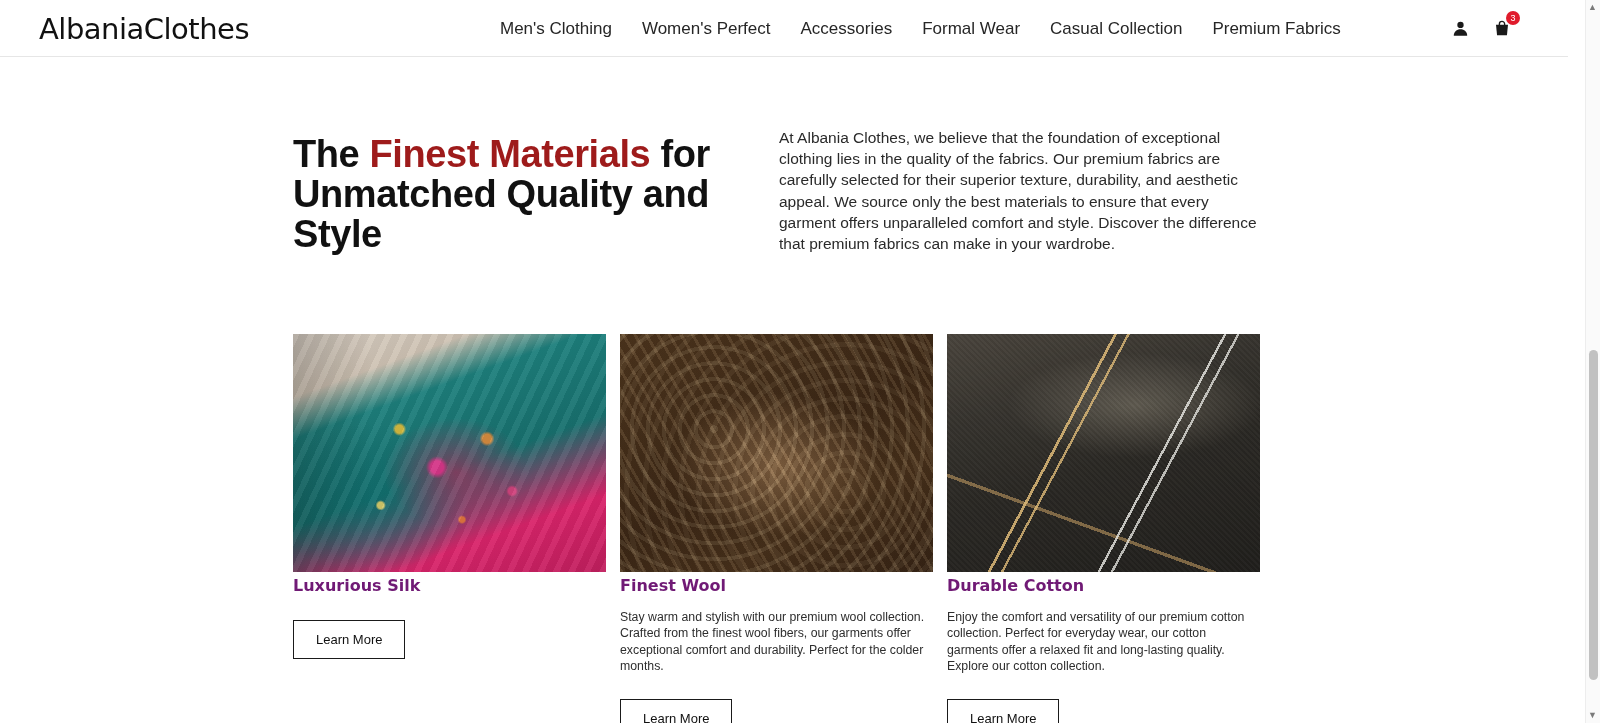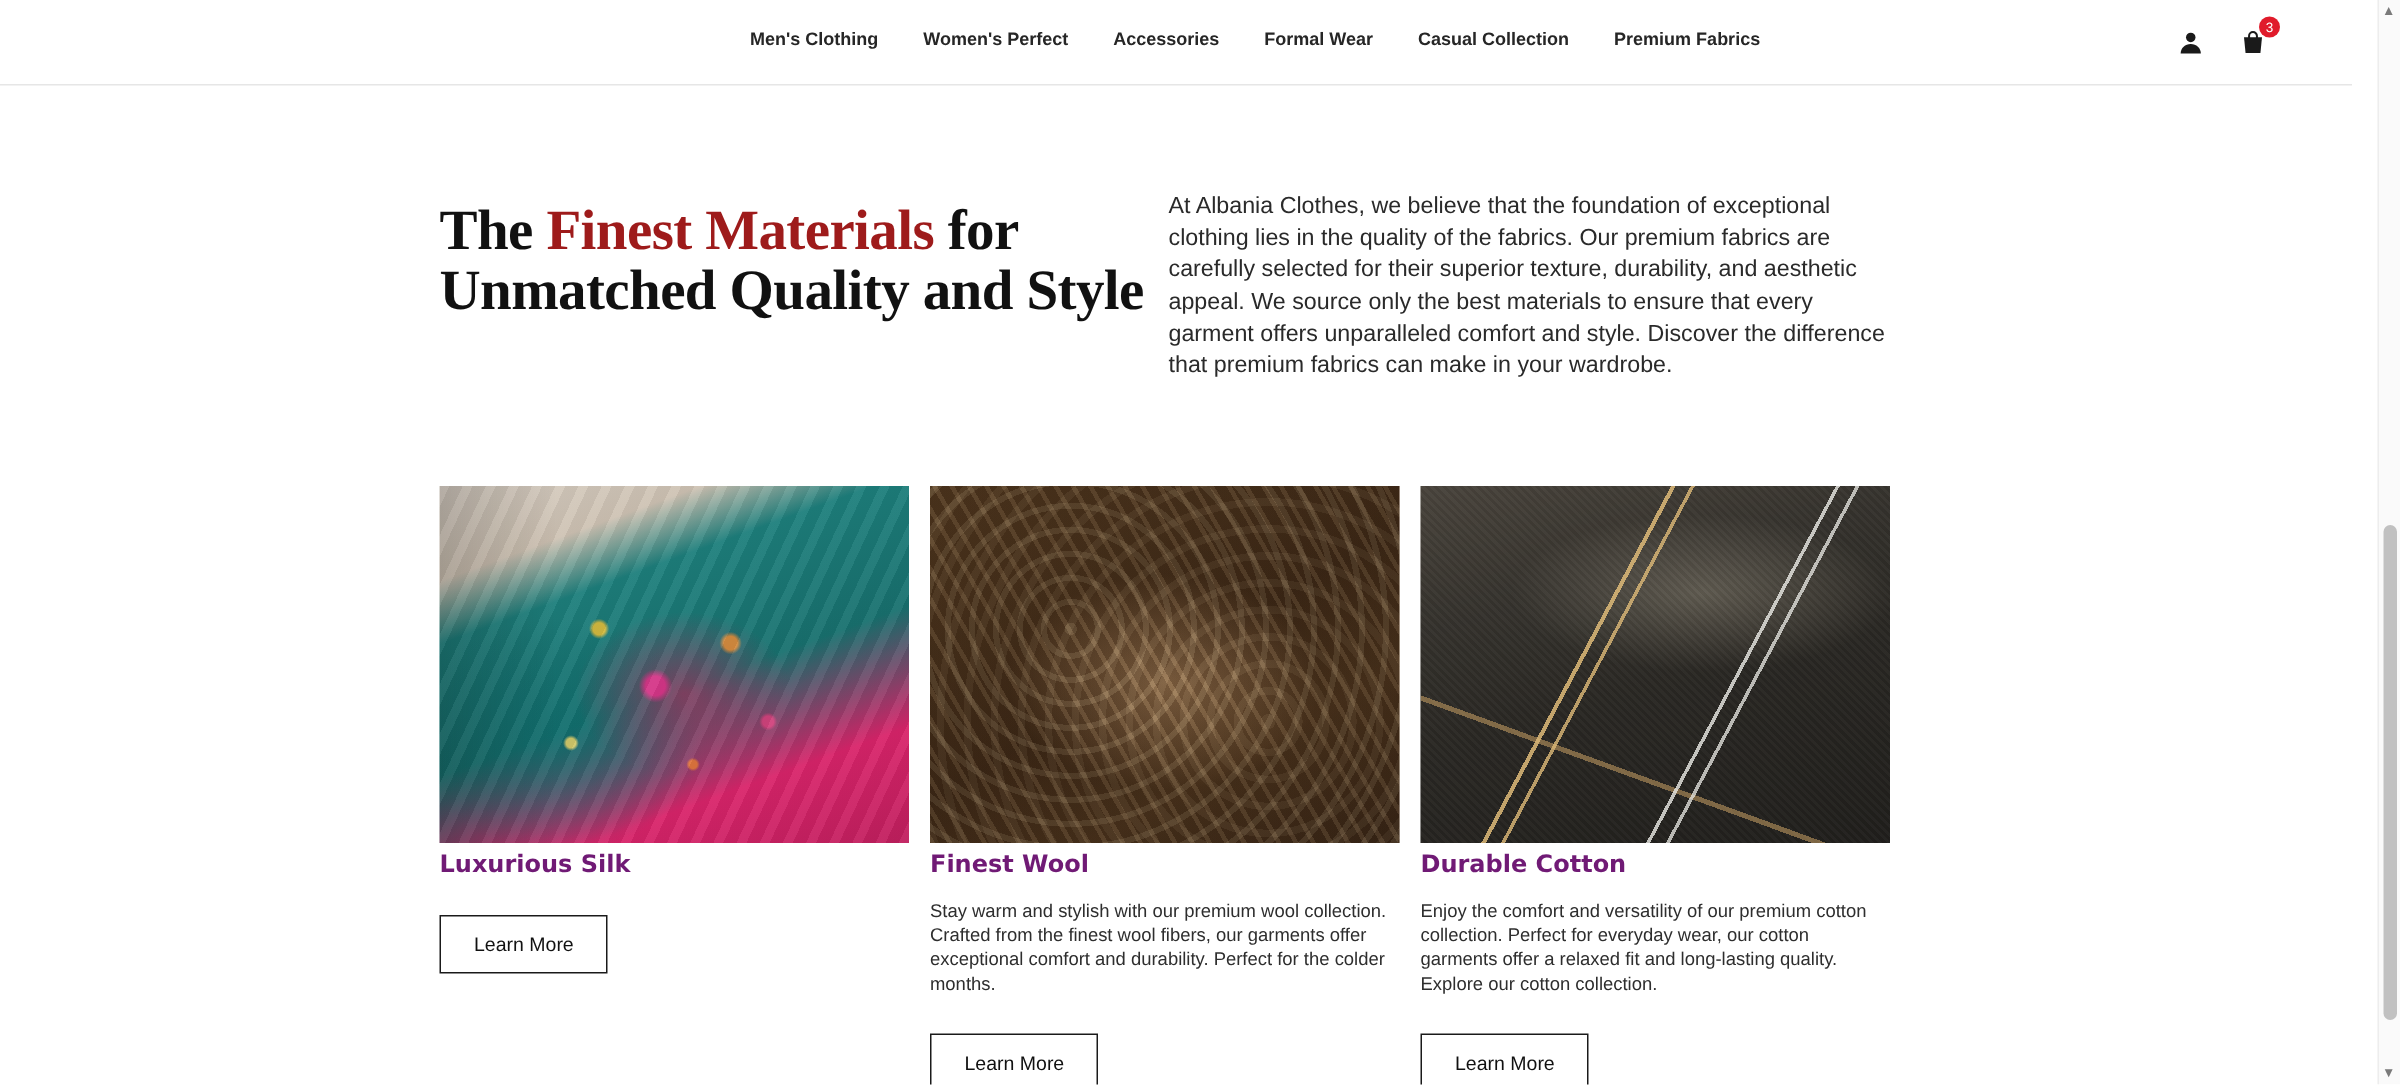--- a/index.html
+++ b/index.html
@@ -35,25 +35,24 @@
     font-family: "DejaVu Sans", sans-serif;
   }
   .nav {
     position: absolute;
     left: 500px;
     top: 19px;
     display: flex;
     gap: 30px;
   }
   .nav-item {
-    font-size: 12px;
+    font-size: 17px;
     color: #262626;
     cursor: pointer;
     white-space: nowrap;
-    font-weight: bold;
   }
   .header-icons {
     position: absolute;
     right: 55px;
     top: 17px;
     display: flex;
     gap: 20px;
     align-items: center;
   }
   .icon-btn {
@@ -87,21 +86,21 @@
   }
   .intro {
     display: flex;
     margin-left: 293px;
     width: 966px;
     gap: 0;
     align-items: flex-start;
   }
   .headline {
     width: 470px;
-    font-family: Liberation Serif, serif;
+    font-family: Liberation Sans, sans-serif;
     font-size: 38px;
     font-weight: bold;
     line-height: 1.05;
     letter-spacing: -0.4px;
     color: #111;
     margin-top: 48px;
   }
   .headline .accent { color: #9e1b1b; }
   .intro-copy {
     width: 480px;
@@ -244,20 +243,21 @@
     line-height: 9px;
     text-align: center;
   }
   .scroll-arrow.up { top: 3px; }
   .scroll-arrow.down { bottom: 3px; }
 </style>
 </head>
 <body>
 
 <div class="header">
+  <div class="logo">AlbaniaClothes</div>
 
   <nav class="nav">
     <div class="nav-item">Men's Clothing</div>
     <div class="nav-item">Women's Perfect</div>
     <div class="nav-item">Accessories</div>
     <div class="nav-item">Formal Wear</div>
     <div class="nav-item">Casual Collection</div>
     <div class="nav-item">Premium Fabrics</div>
   </nav>
 

